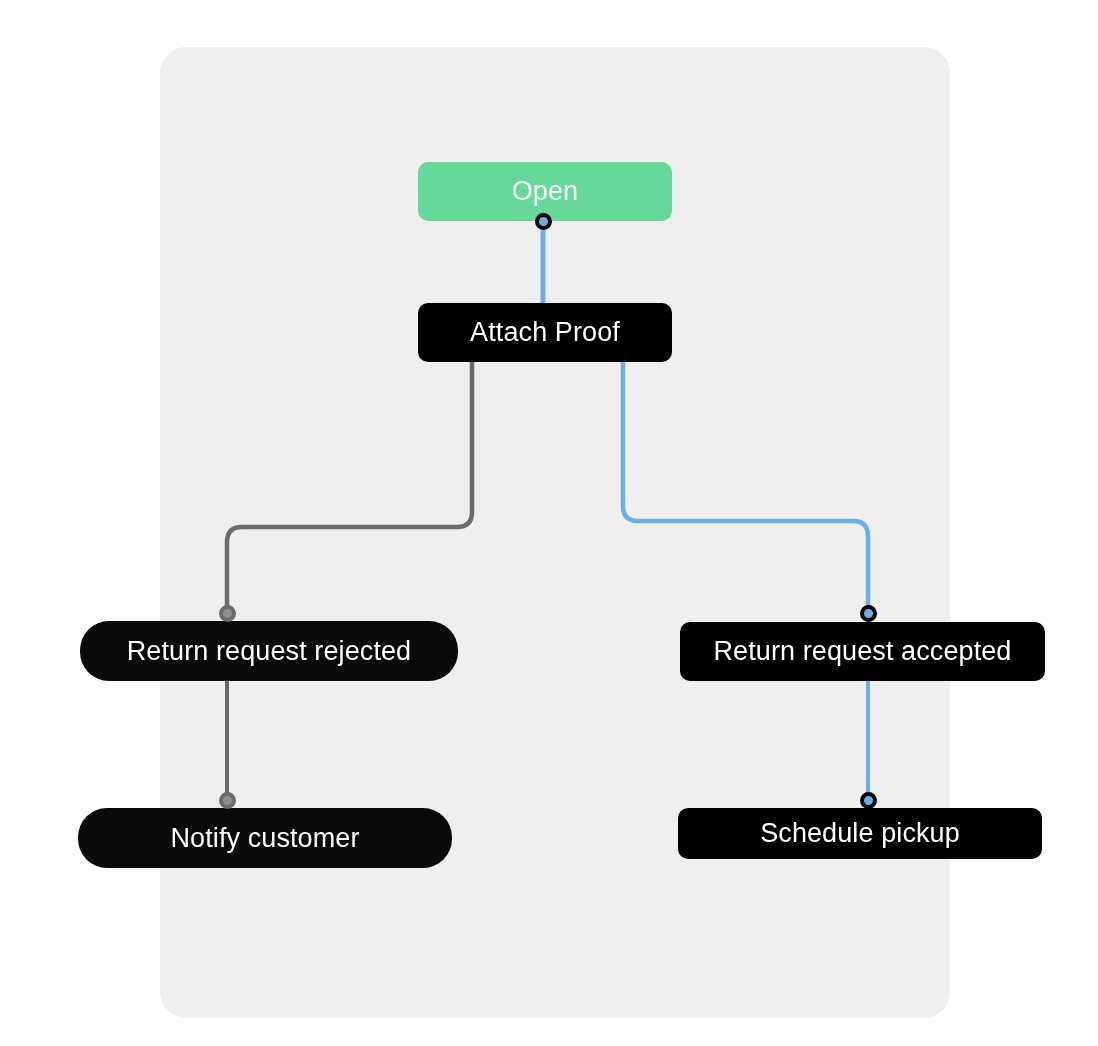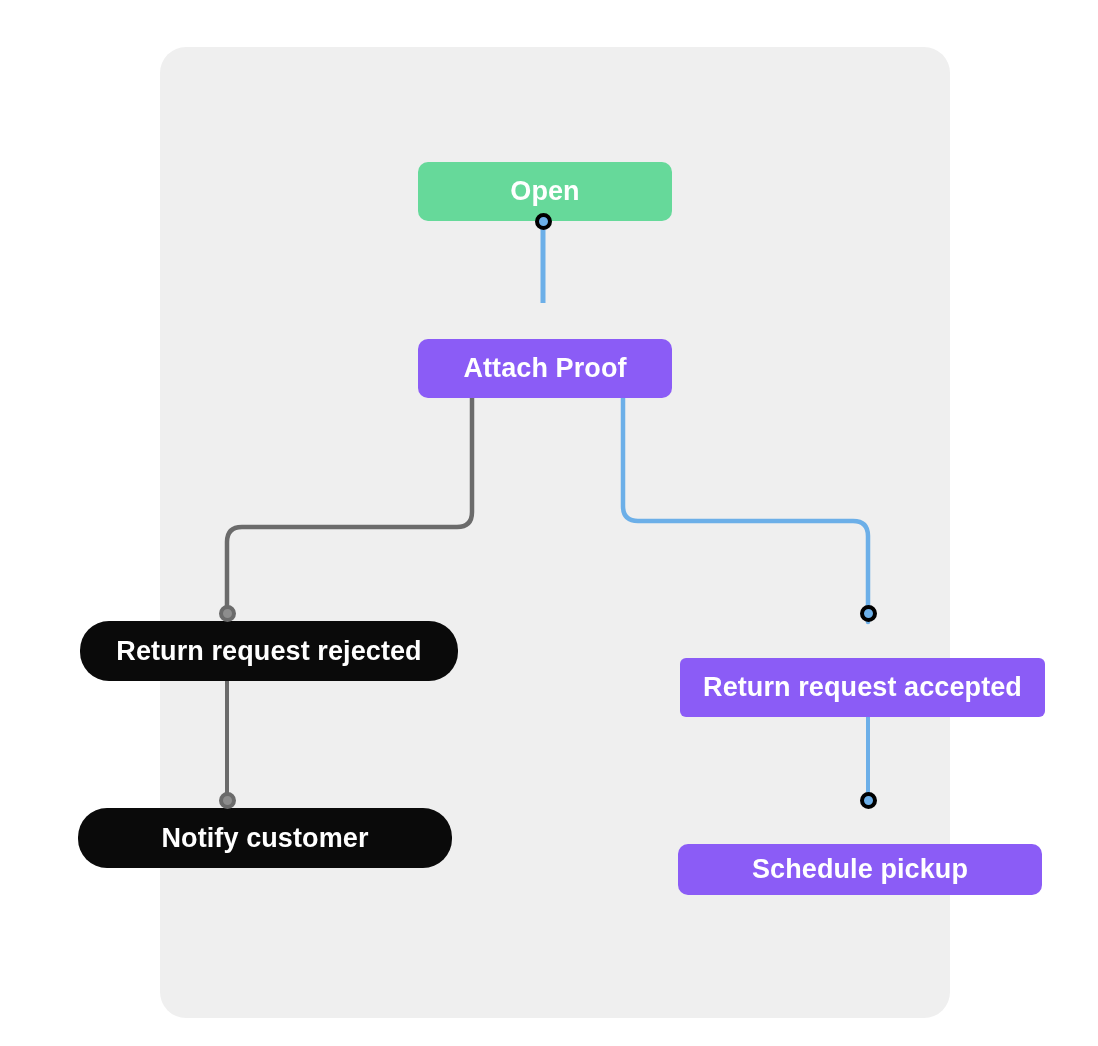--- a/index.html
+++ b/index.html
@@ -46,34 +46,34 @@
 
   .node {
     position: absolute;
     box-sizing: border-box;
     border-radius: 10px;
     display: flex;
     align-items: center;
     justify-content: center;
     text-align: center;
     font-size: 27px;
-    font-weight: 700;
+    font-weight: 400;
     letter-spacing: 0.1px;
     color: #ffffff;
     user-select: none;
   }
   .node-label {
     display: block;
     line-height: 1;
     padding: 0 14px;
     white-space: nowrap;
   }
 
   .node-green  { background: #66d99a; }
-  .node-blue   { background: #8b5cf6; margin-top: 36px; }
+  .node-blue   { background: #000000; }
   .node-black  { background: #0a0a0a; border-radius: 29px; }
 
   
   .dot {
     position: absolute;
     box-sizing: border-box;
     border-radius: 50%;
   }
   .dot-dark {
     width: 17px;
@@ -117,21 +117,21 @@
   </div>
 
   <div class="node node-black" style="left:80px; top:621px; width:378px; height:60px;">
     <span class="node-label">Return request rejected</span>
   </div>
 
   <div class="node node-black" style="left:78px; top:808px; width:374px; height:60px;justify-content:center;">
     <span class="node-label">Notify customer</span>
   </div>
 
-  <div class="node node-blue" style="left:680px; top:622px; width:365px; height:59px;border-radius:6px;">
+  <div class="node node-blue" style="left:680px; top:622px; width:365px; height:59px;">
     <span class="node-label">Return request accepted</span>
   </div>
 
   <div class="node node-blue" style="left:678px; top:808px; width:364px; height:51px;">
     <span class="node-label">Schedule pickup</span>
   </div>
 
   <div class="dot dot-dark" style="left:535px; top:213px;"></div>
 
   <div class="dot dot-gray" style="left:219px; top:605px;"></div>

